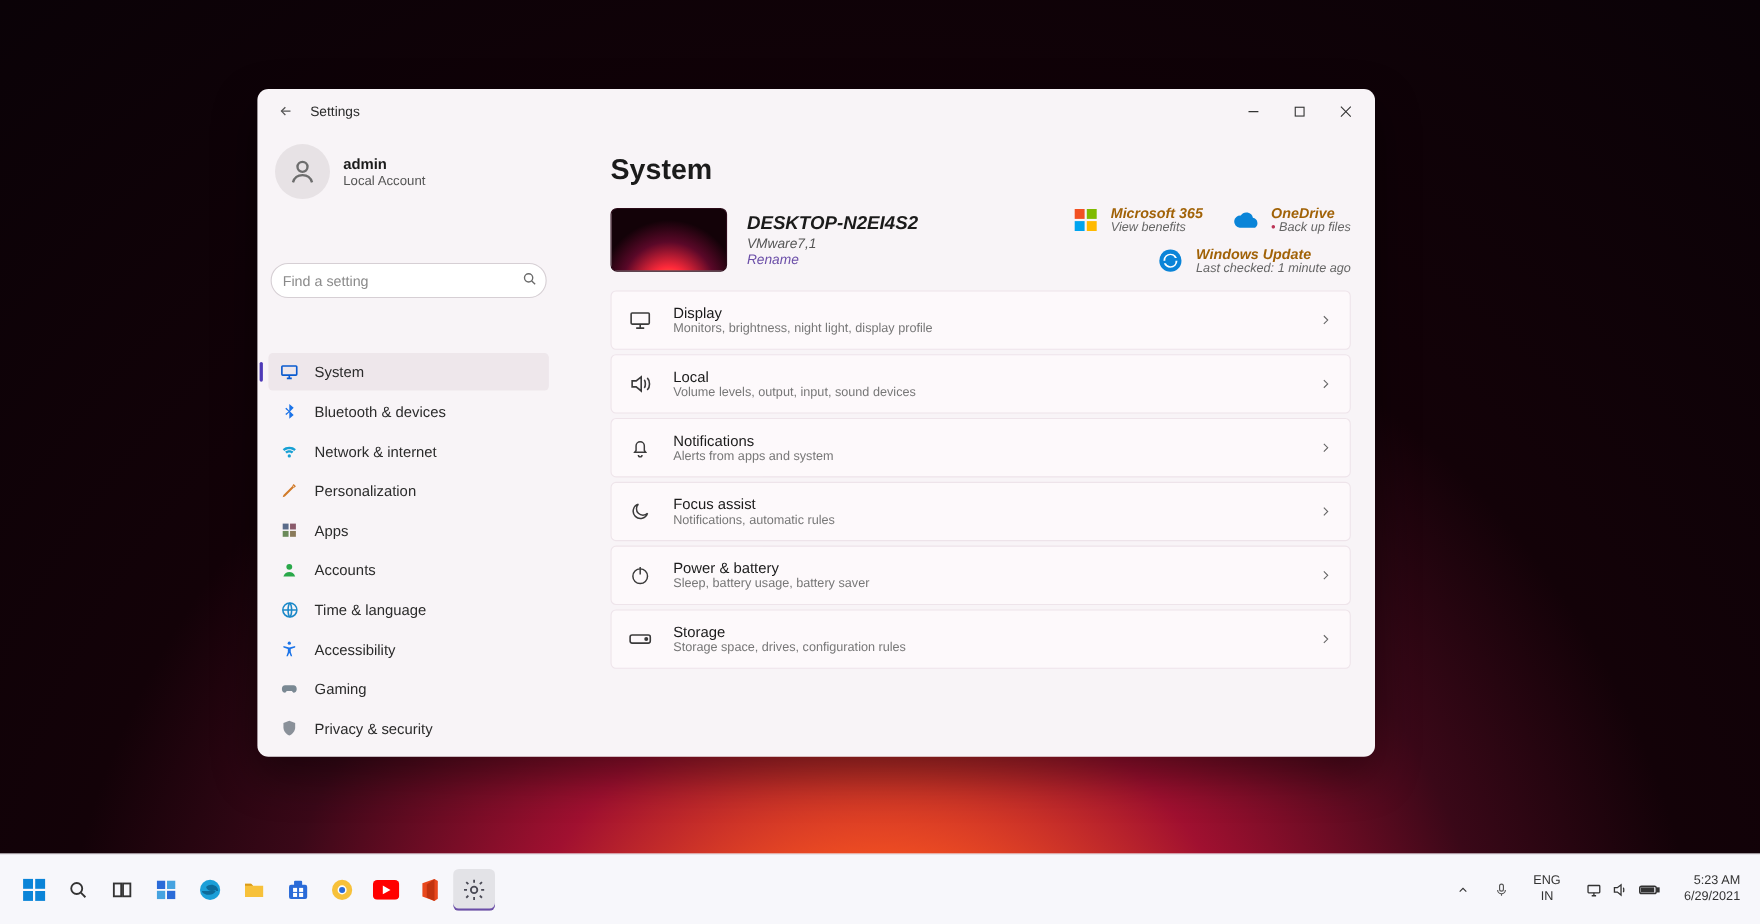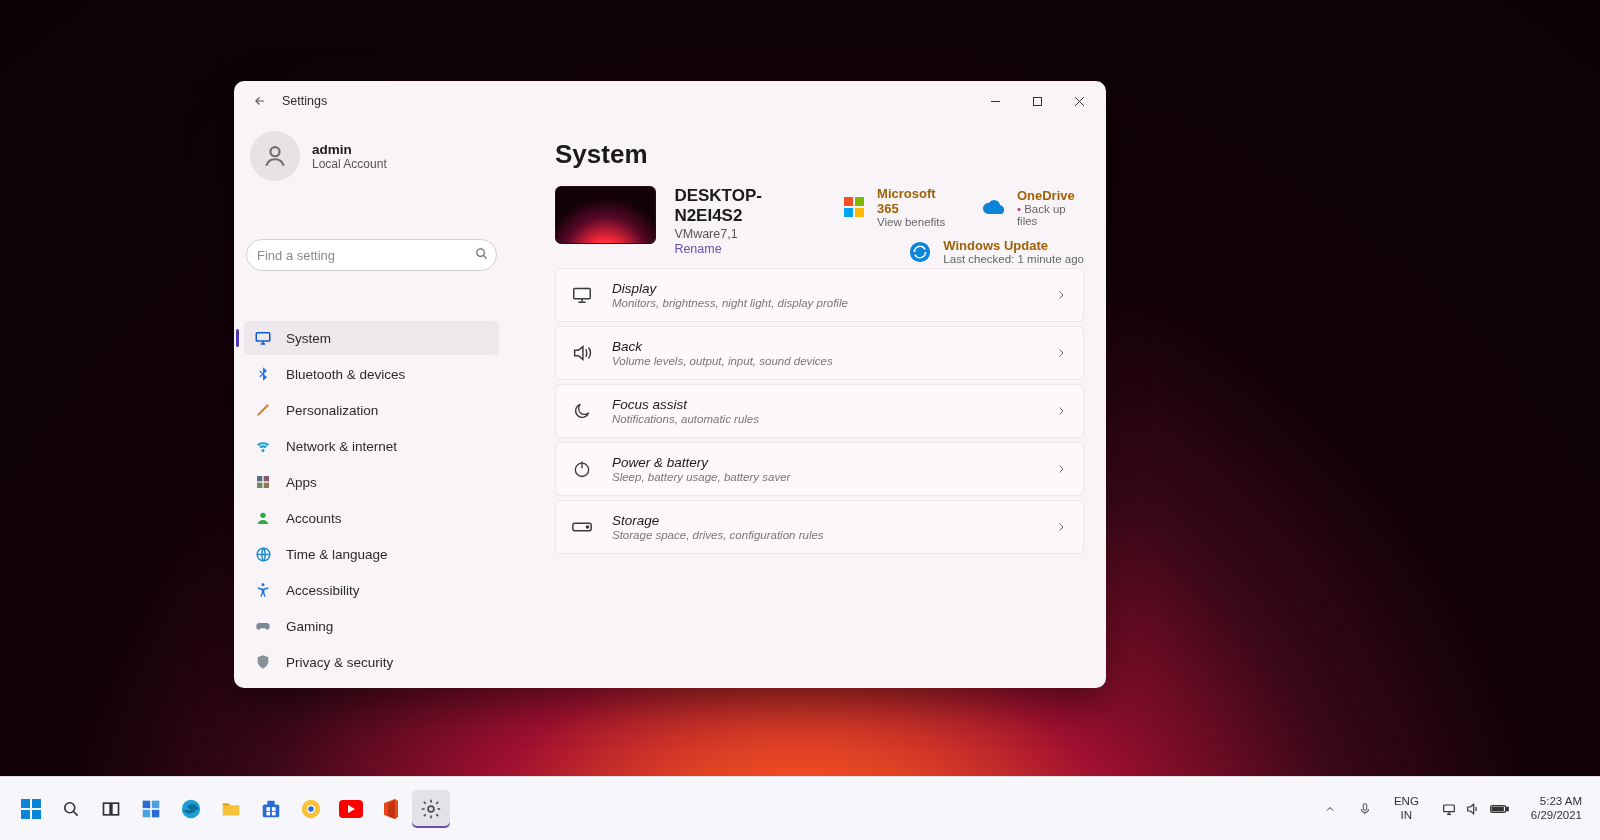--- a/index.html
+++ b/index.html
@@ -5,21 +5,21 @@
   * { box-sizing: border-box; margin: 0; padding: 0; font-family: "Segoe UI", Arial, sans-serif; }
   html, body { width: 1600px; height: 840px; overflow: hidden; }
   body {
     background: radial-gradient(circle at 50% 115%, #ffae3a 0%, #ff5a1f 12%, #a01030 28%, #3a0818 45%, #130208 60%, #0a0207 100%);
     position: relative;
   }
   
   .window {
     position: absolute;
     left: 234px; top: 81px;
-    width: 872px; height: 607px;
+    width: 1016px; height: 607px;
     background: #f8f4f7;
     border-radius: 10px;
     box-shadow: 0 16px 40px rgba(0,0,0,.45);
     display: flex; flex-direction: column;
     overflow: hidden;
   }
   .titlebar {
     height: 40px; display: flex; align-items: center; padding: 0 6px 0 14px;
   }
   .titlebar .back {
@@ -54,21 +54,21 @@
   }
   .nav-item.selected { background: #eee7eb; }
   .nav-item.selected::before {
     content: ""; position: absolute; left: -8px; top: 8px; bottom: 8px; width: 3px;
     background: #4e3ab7; border-radius: 2px;
   }
   .nav-icon { width: 18px; height: 18px; display: flex; align-items: center; justify-content: center; flex-shrink: 0; }
   
   .main { flex: 1; padding: 18px 22px 0 46px; overflow: hidden; position: relative; }
   .page-title { font-size: 26px; font-weight: 600; color: #1b1b1b; margin-bottom: 16px; }
-  .hdr-row { display: flex; align-items: flex-start; gap: 18px; margin-bottom: 3px; }
+  .hdr-row { display: flex; align-items: center; gap: 18px; margin-bottom: 14px; font-style: italic; }
   .device-thumb {
     width: 106px; height: 58px; border-radius: 6px;
     background: radial-gradient(circle at 50% 130%, #ffae3a 0%, #ff2a3a 22%, #5a0828 48%, #130208 70%);
     border: 1px solid #2b0a18;
   }
   .device-info { display: flex; flex-direction: column; gap: 1px; }
   .device-name { font-size: 17px; font-weight: 600; color: #1b1b1b; }
   .device-sub  { font-size: 12.5px; color: #555; }
   .device-rename { font-size: 12.5px; color: #6b4ea8; cursor: pointer; }
   .promo-col { margin-left: auto; display: flex; flex-direction: column; gap: 10px; align-items: flex-end; }
@@ -78,21 +78,21 @@
   .promo-title { font-size: 13px; font-weight: 600; color: #a16207; }
   .promo-sub   { font-size: 11.5px; color: #666; }
   .promo-sub .dot { color: #b35; }
   .card-list { display: flex; flex-direction: column; gap: 4px; }
   .card {
     background: #fdf9fb; border: 1px solid #eee4ea; border-radius: 5px;
     display: flex; align-items: center; gap: 18px;
     padding: 12px 16px 12px 14px; cursor: pointer;
   }
   .card-icon { width: 24px; height: 24px; color: #3b3b3b; display:flex; align-items:center; justify-content:center; flex-shrink:0; }
-  .card-body { flex: 1; font-style: italic; }
+  .card-body { flex: 1; }
   .card-title { font-size: 13.5px; color: #1b1b1b; }
   .card-sub   { font-size: 11.5px; color: #777; margin-top: 1px; }
   .chevron { color: #666; }
   
   .taskbar {
     position: absolute; left: 0; right: 0; bottom: 0; height: 64px;
     background: #f7f7fb; border-top: 1px solid #e0dde3;
     display: flex; align-items: center;
   }
   .taskbar .center { position:absolute; left:0; right:0; display:flex; justify-content:flex-start; padding-left:12px; gap:2px; }
@@ -174,33 +174,33 @@
         <div class="nav-item">
           <span class="nav-icon">
               <svg width="16" height="16" viewBox="0 0 24 24" fill="#1b73e8">
                 <path d="M12 2l6 5-5 5 5 5-6 5V13l-4 4-1.5-1.5L11 12 6.5 8.5 8 7l4 4V2z"></path>
               </svg>
             </span>
           <span>Bluetooth &amp; devices</span>
         </div>
         <div class="nav-item">
           <span class="nav-icon">
+              <svg width="18" height="18" viewBox="0 0 24 24" fill="#17a0d4">
+                <path d="M12 20a2 2 0 100-4 2 2 0 000 4zM4 10c4-4 12-4 16 0l-2 2c-3-3-9-3-12 0l-2-2zm3 3c2.5-2.5 7.5-2.5 10 0l-2 2c-1.5-1.5-4.5-1.5-6 0l-2-2z"></path>
+              </svg>
+            </span>
+          <span>Network &amp; internet</span>
+        </div>
+        <div class="nav-item">
+          <span class="nav-icon">
               <svg width="16" height="16" viewBox="0 0 24 24" fill="#d17b2a">
                 <path d="M3 21l3-1 13-13-2-2L4 18l-1 3zM18 3l3 3-2 2-3-3 2-2z"></path>
               </svg>
             </span>
           <span>Personalization</span>
-        </div>
-        <div class="nav-item">
-          <span class="nav-icon">
-              <svg width="18" height="18" viewBox="0 0 24 24" fill="#17a0d4">
-                <path d="M12 20a2 2 0 100-4 2 2 0 000 4zM4 10c4-4 12-4 16 0l-2 2c-3-3-9-3-12 0l-2-2zm3 3c2.5-2.5 7.5-2.5 10 0l-2 2c-1.5-1.5-4.5-1.5-6 0l-2-2z"></path>
-              </svg>
-            </span>
-          <span>Network &amp; internet</span>
         </div>
         <div class="nav-item">
           <span class="nav-icon">
               <svg width="16" height="16" viewBox="0 0 24 24">
                 <rect x="3" y="3" width="8" height="8" fill="#5a6b8a"></rect>
                 <rect x="13" y="3" width="8" height="8" fill="#8a5a6b"></rect>
                 <rect x="3" y="13" width="8" height="8" fill="#6b8a5a"></rect>
                 <rect x="13" y="13" width="8" height="8" fill="#8a7a5a"></rect>
               </svg>
             </span>
@@ -334,30 +334,47 @@
         </div>
 
         <div class="card">
           <span class="card-icon">
               <svg width="22" height="22" viewBox="0 0 24 24" fill="none" stroke="currentColor" stroke-width="1.6">
                 <path d="M4 9h4l5-4v14l-5-4H4z"></path>
                 <path d="M16 8c1.5 1.5 1.5 6.5 0 8M19 6c3 3 3 9 0 12"></path>
               </svg>
             </span>
           <div class="card-body">
-            <div class="card-title">Back</div>
+            <div class="card-title">Local</div>
             <div class="card-sub">Volume levels, output, input, sound devices</div>
           </div>
           <span class="chevron">
               <svg width="12" height="12" viewBox="0 0 24 24" fill="none" stroke="currentColor" stroke-width="2">
                 <path d="M9 5l7 7-7 7"></path>
               </svg>
             </span>
         </div>
 
+        <div class="card">
+          <span class="card-icon">
+              <svg width="20" height="20" viewBox="0 0 24 24" fill="none" stroke="currentColor" stroke-width="1.6">
+                <path d="M6 17h12l-1.5-2V10a4.5 4.5 0 10-9 0v5L6 17z"></path>
+                <path d="M10 20a2 2 0 004 0"></path>
+              </svg>
+            </span>
+          <div class="card-body">
+            <div class="card-title">Notifications</div>
+            <div class="card-sub">Alerts from apps and system</div>
+          </div>
+          <span class="chevron">
+              <svg width="12" height="12" viewBox="0 0 24 24" fill="none" stroke="currentColor" stroke-width="2">
+                <path d="M9 5l7 7-7 7"></path>
+              </svg>
+            </span>
+        </div>
 
         <div class="card">
           <span class="card-icon">
               <svg width="20" height="20" viewBox="0 0 24 24" fill="none" stroke="currentColor" stroke-width="1.6">
                 <path d="M20 14A8 8 0 1110 4a6.5 6.5 0 0010 10z"></path>
               </svg>
             </span>
           <div class="card-body">
             <div class="card-title">Focus assist</div>
             <div class="card-sub">Notifications, automatic rules</div>

